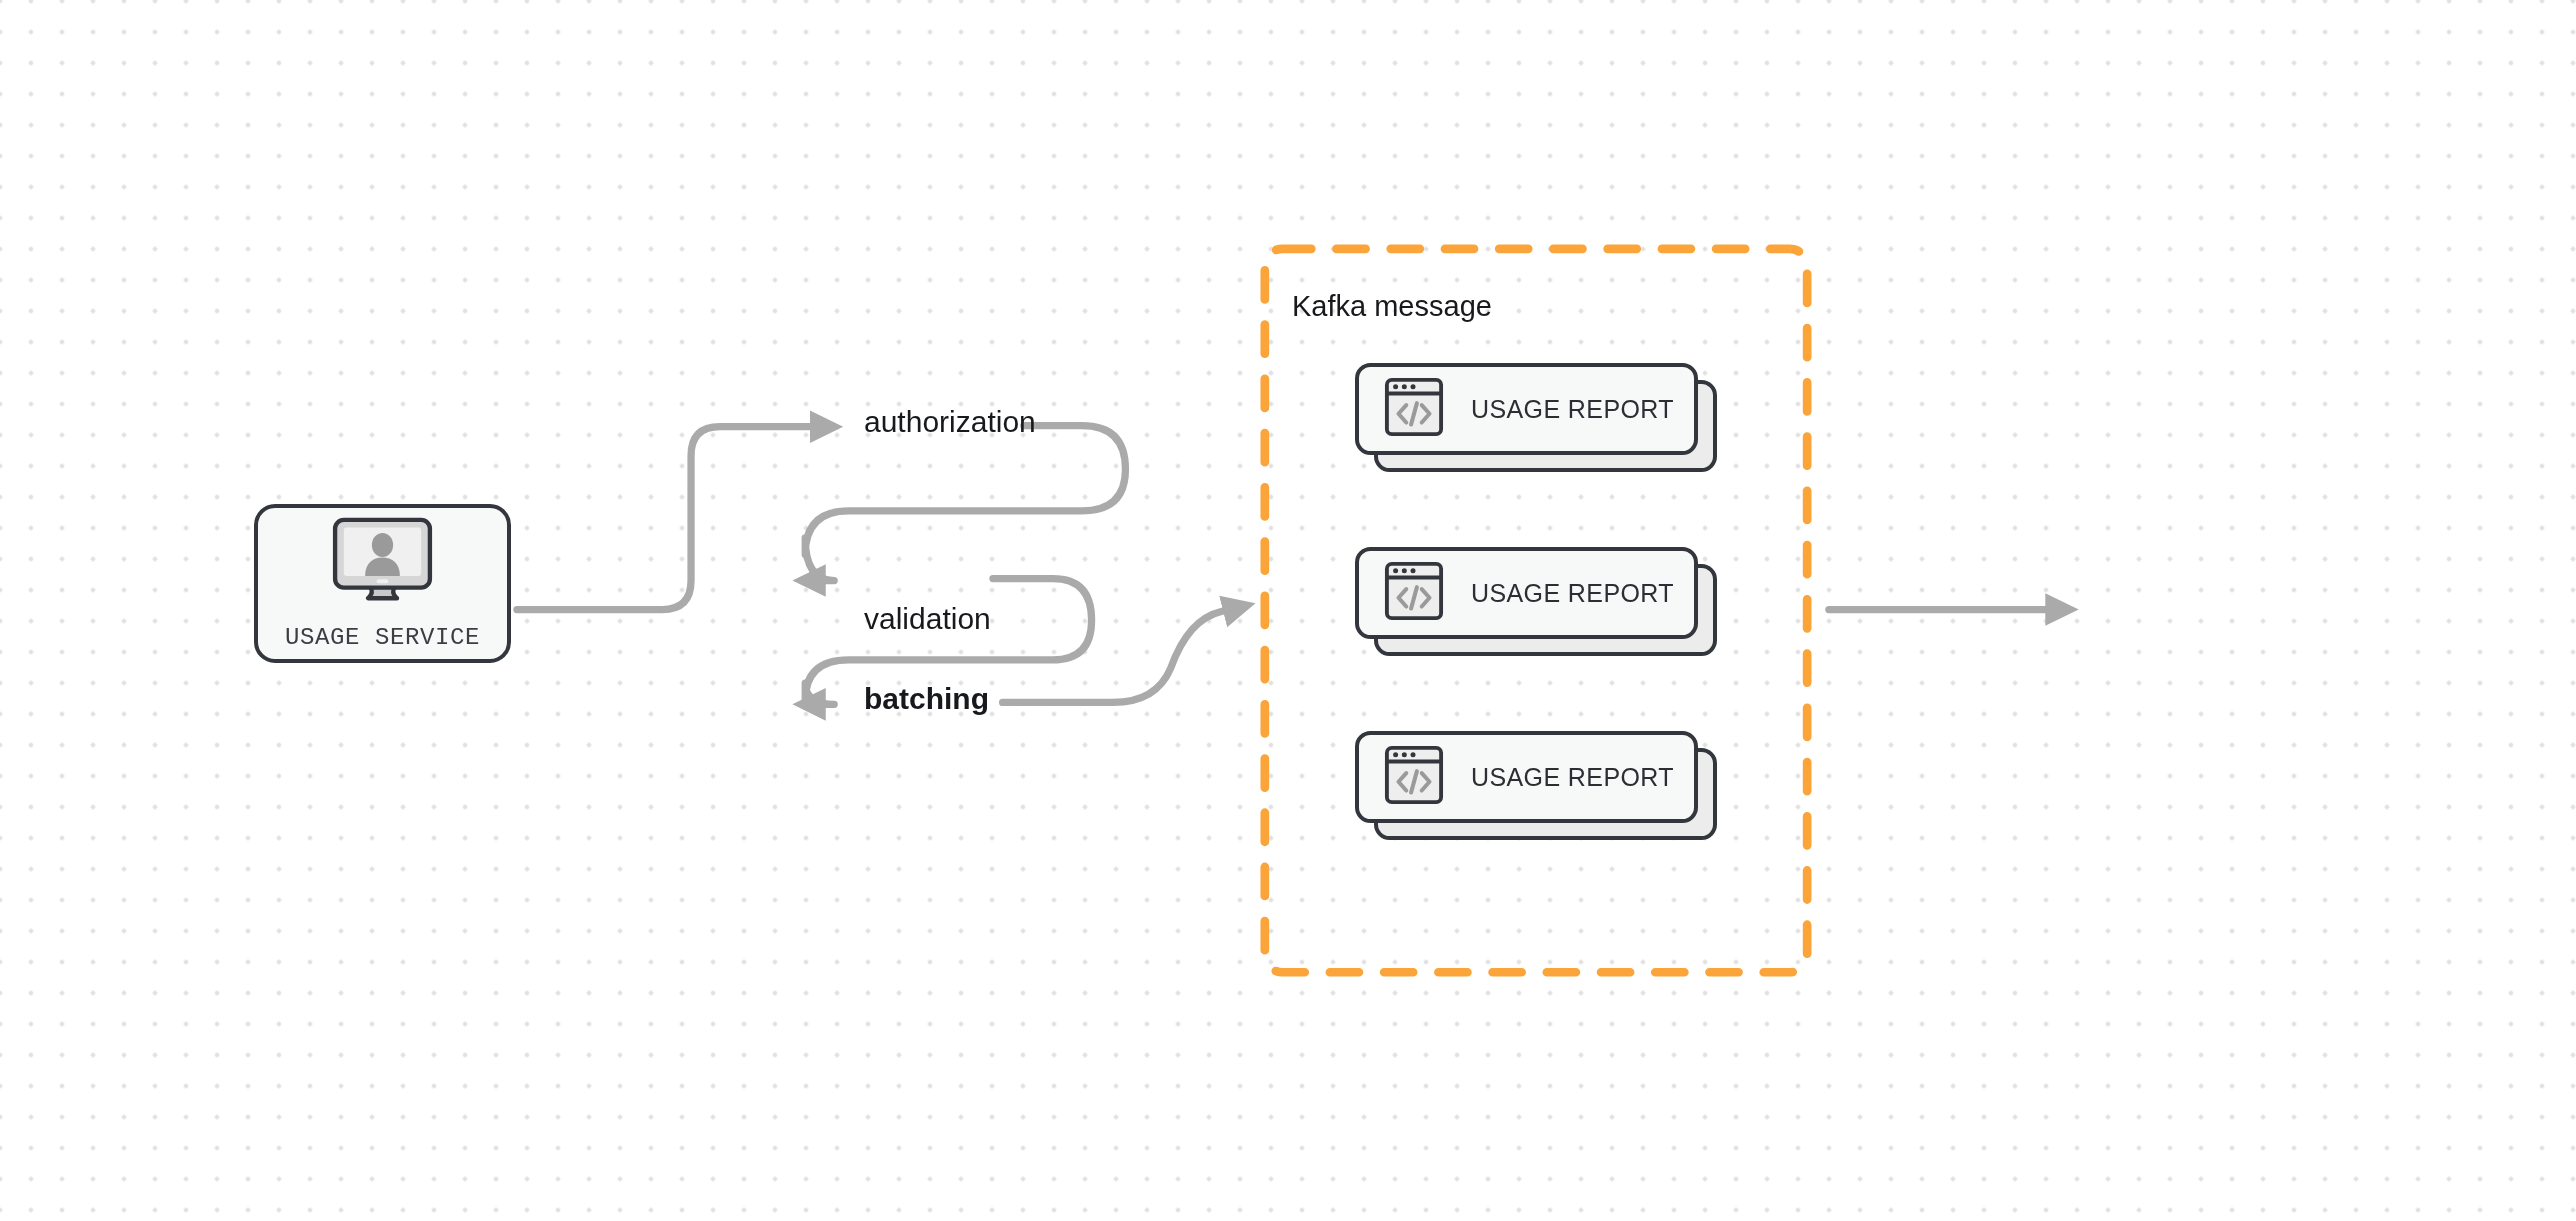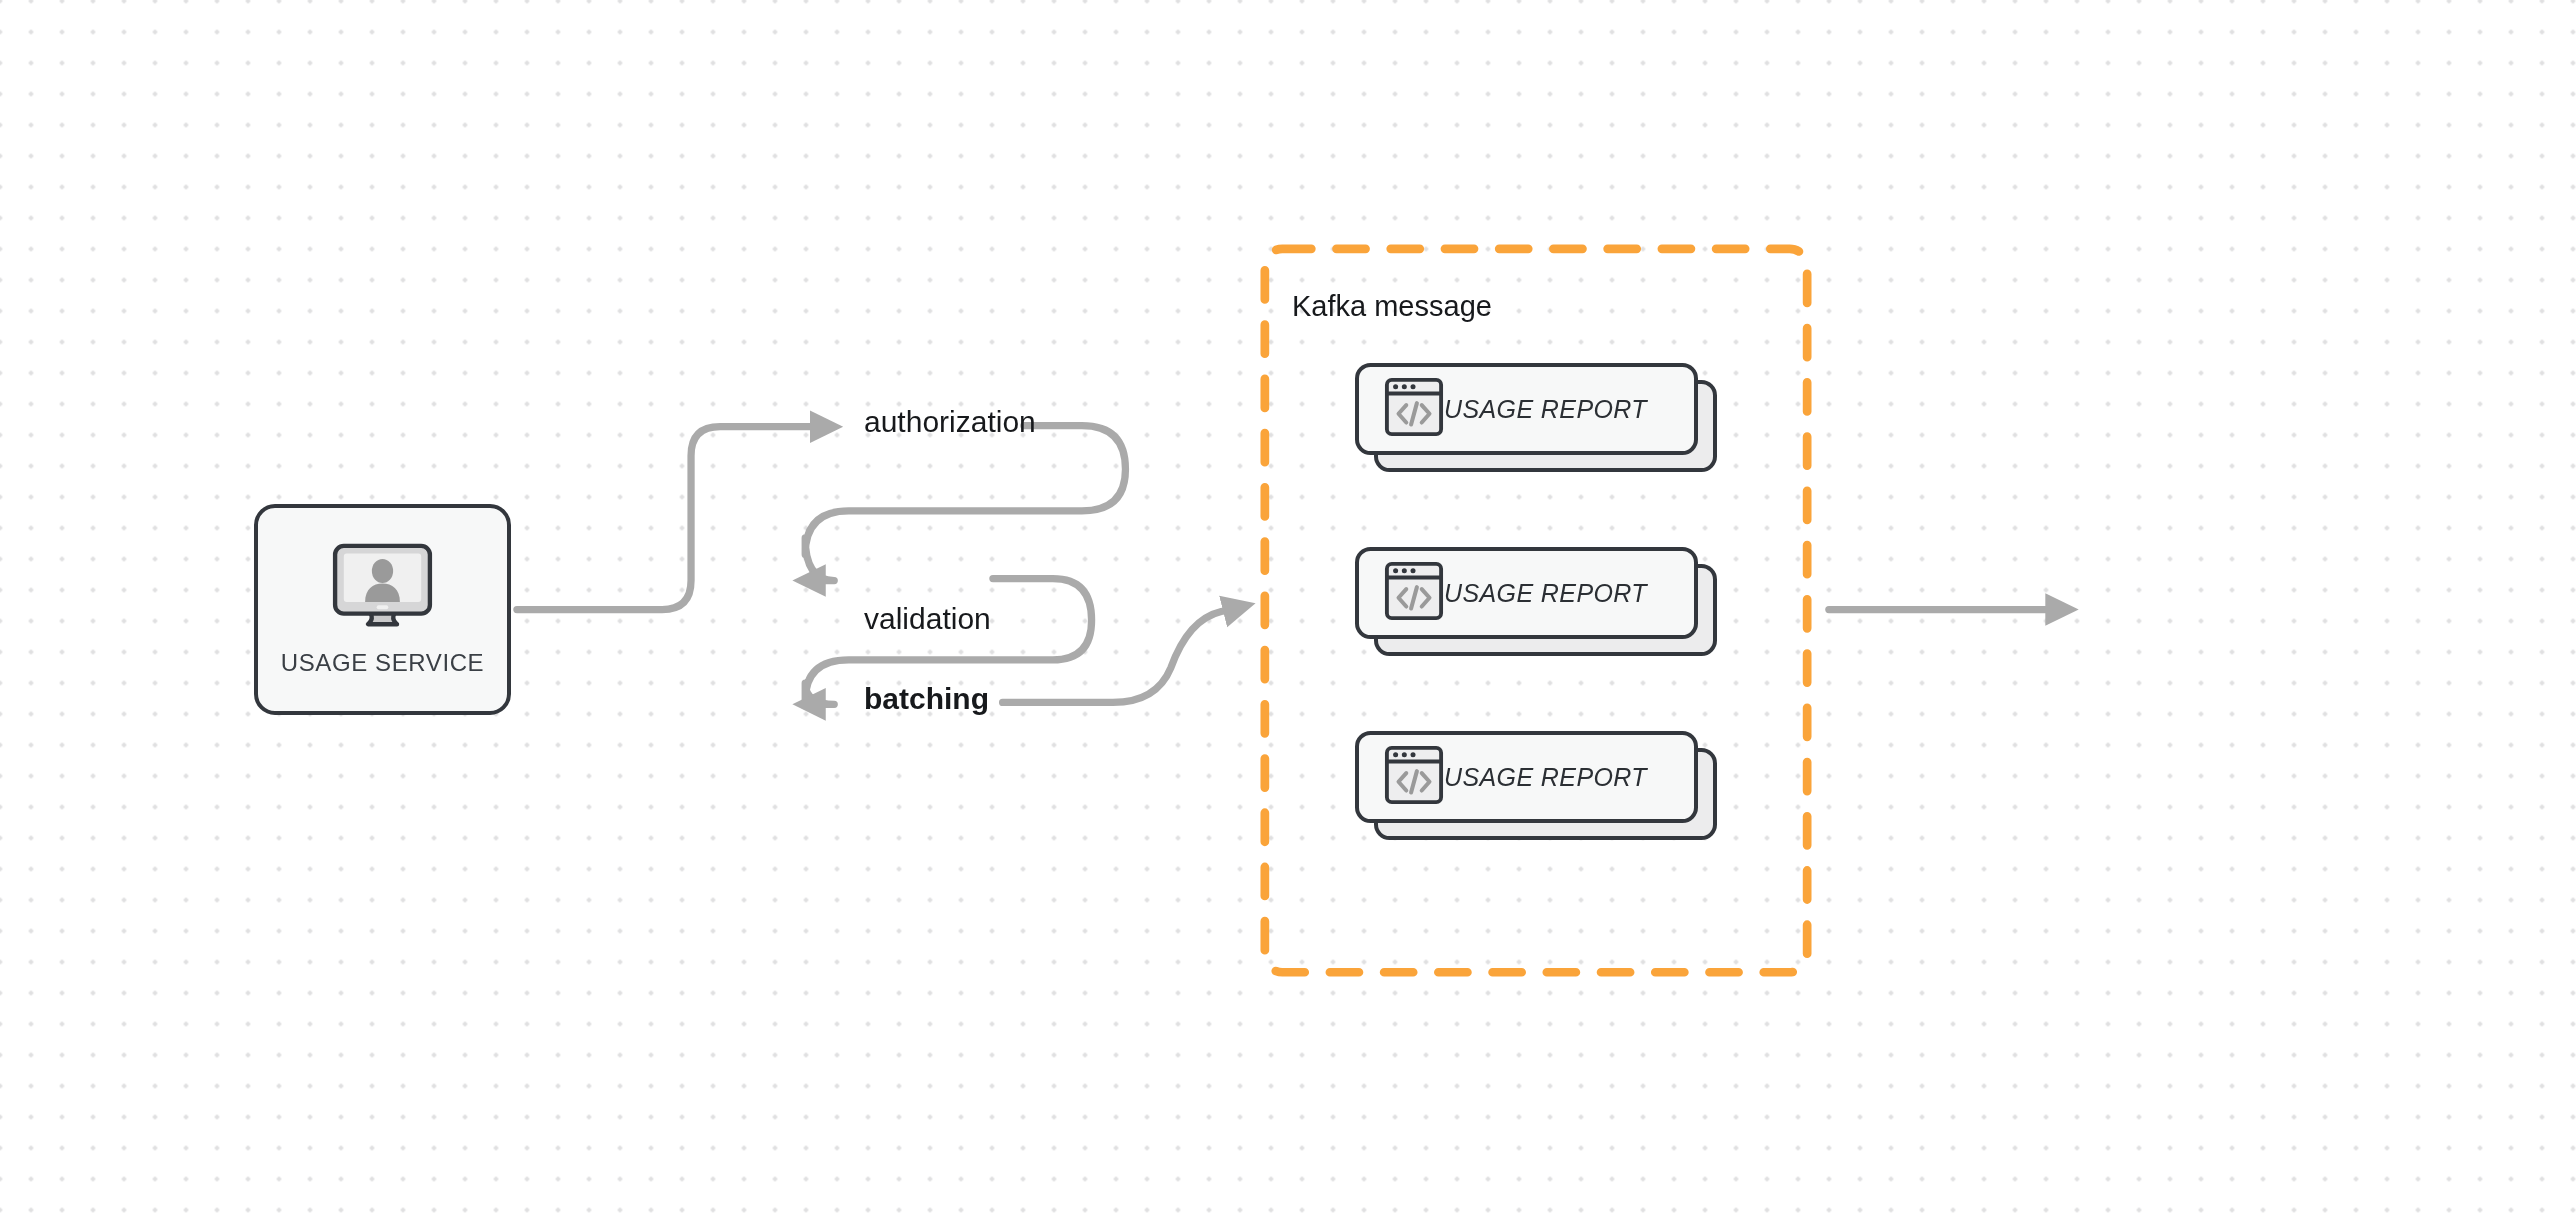--- a/index.html
+++ b/index.html
@@ -47,21 +47,22 @@
   .node-label {
     color: #3a3f45;
     letter-spacing: 0.6px;
     white-space: nowrap;
   }
 
   #usage-service-node {
     left: 254px;
     top: 504px;
     width: 257px;
-    height: 211px;
+    height: 159px;
+    font-family: Liberation Mono, monospace;
   }
   #usage-service-node .node-label {
     font-size: 24px;
     margin-top: 13.5px;
   }
 
   #kafka-node {
     left: 2099px;
     top: 469px;
     width: 227px;
@@ -135,22 +136,22 @@
     border-radius: 15.5px;
     display: flex;
     align-items: center;
   }
   .report-card .card-icon {
     margin-left: 25px;
     flex: 0 0 auto;
     display: block;
   }
   .report-card .card-text {
+    margin-left: 27px;
     font-size: 25px;
-    font-style: italic;
     color: #2b2f34;
     white-space: nowrap;
     letter-spacing: 0.4px;
   }
   #report-card-1 { left: 1355px; top: 363px; }
   #report-card-2 { left: 1355px; top: 547px; }
   #report-card-3 { left: 1355px; top: 731px; }
 </style>
 </head>
 <body>

